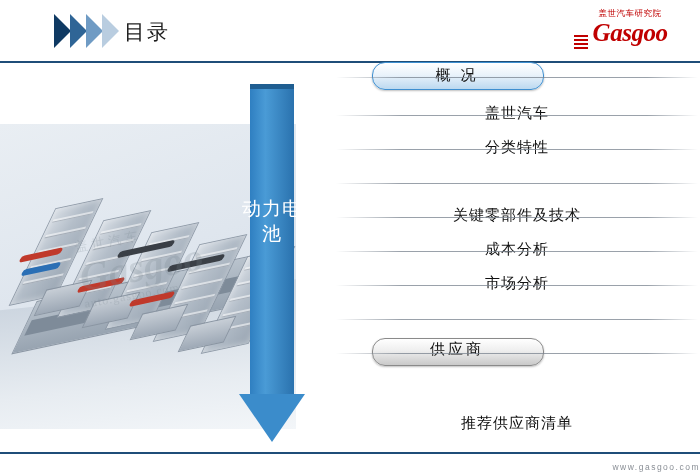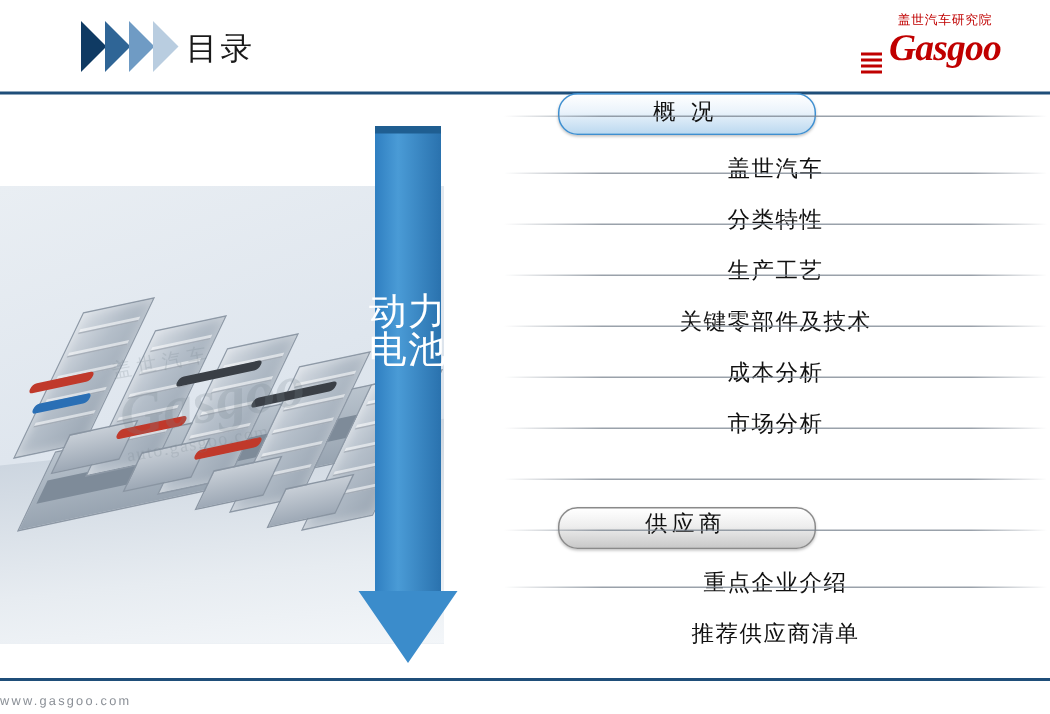--- a/index.html
+++ b/index.html
@@ -249,21 +249,21 @@
     height: 5px;
     background: #1f5e91;
   }
   .arrow-label {
     position: absolute;
     left: 0;
     top: 112px;
     width: 66px;
     text-align: center;
     color: #ffffff;
-    font-size: 25px;
+    font-size: 19px;
     line-height: 25px;
     letter-spacing: 1px;
   }
 
   
   .toc {
     position: absolute;
     left: 318px;
     top: 62px;
     width: 362px;
@@ -332,21 +332,21 @@
     bottom: 22px;
     width: 700px;
     height: 2px;
     background: #1f4e79;
   }
   .footer-text {
     position: absolute;
     left: 0;
     bottom: 4px;
     width: 700px;
-    text-align: left;
+    text-align: right;
     font-size: 8.5px;
     color: #8a8f96;
     letter-spacing: 1.5px;
   }
 </style>
 </head>
 <body>
 
 <div class="slide">
 
@@ -454,21 +454,20 @@
       <div class="toc-text">盖世汽车</div>
       <div class="toc-line"></div>
     </div>
 
     <div class="toc-item" style="top:72px;">
       <div class="toc-text">分类特性</div>
       <div class="toc-line"></div>
     </div>
 
     <div class="toc-item" style="top:106px;">
-      <div class="toc-text">生产工艺</div>
       <div class="toc-line"></div>
     </div>
 
     <div class="toc-item" style="top:174px;">
       <div class="toc-text">成本分析</div>
       <div class="toc-line"></div>
     </div>
 
     <div class="toc-item" style="top:140px;">
       <div class="toc-text">关键零部件及技术</div>
@@ -483,24 +482,20 @@
     <div class="toc-item" style="top:242px;">
       <div class="toc-line"></div>
     </div>
 
     <div class="toc-item" style="top:276px;font-family:Liberation Mono, monospace;">
       <div class="pill gray"></div>
       <div class="pill-text">供应商</div>
       <div class="toc-line"></div>
     </div>
 
-    <div class="toc-item" style="top:314px;">
-      <div class="toc-text">重点企业介绍</div>
-      <div class="toc-line"></div>
-    </div>
 
     <div class="toc-item" style="top:348px;">
       <div class="toc-text">推荐供应商清单</div>
     </div>
 
   </div>
 
   <div class="footer-rule"></div>
   <div class="footer-text">www.gasgoo.com</div>
 

